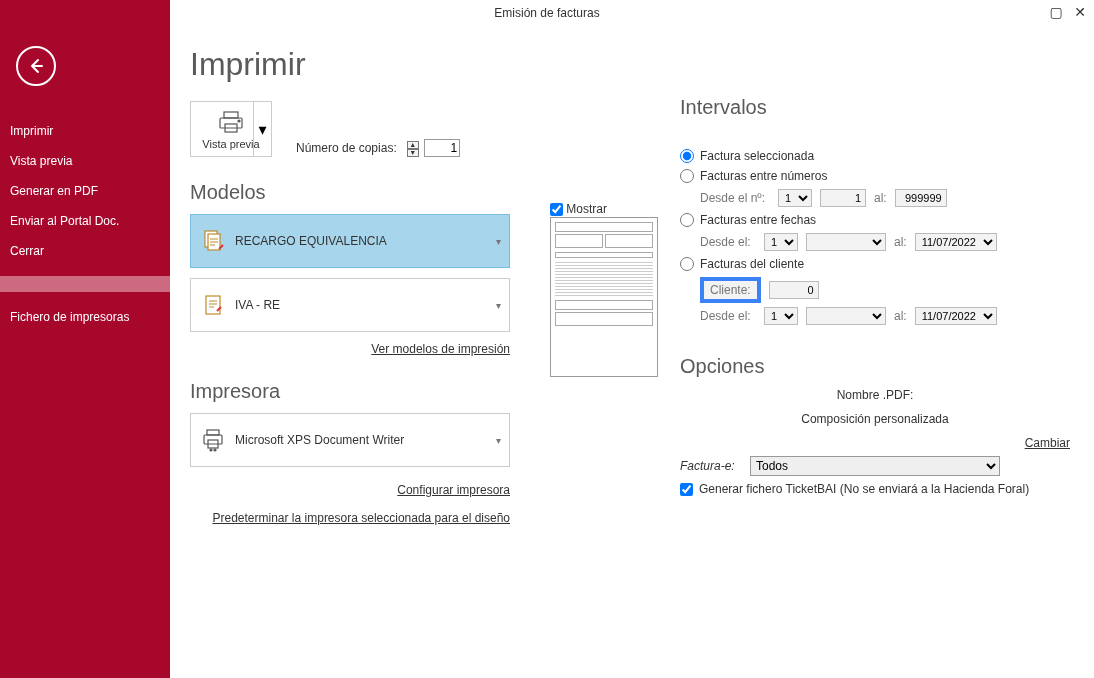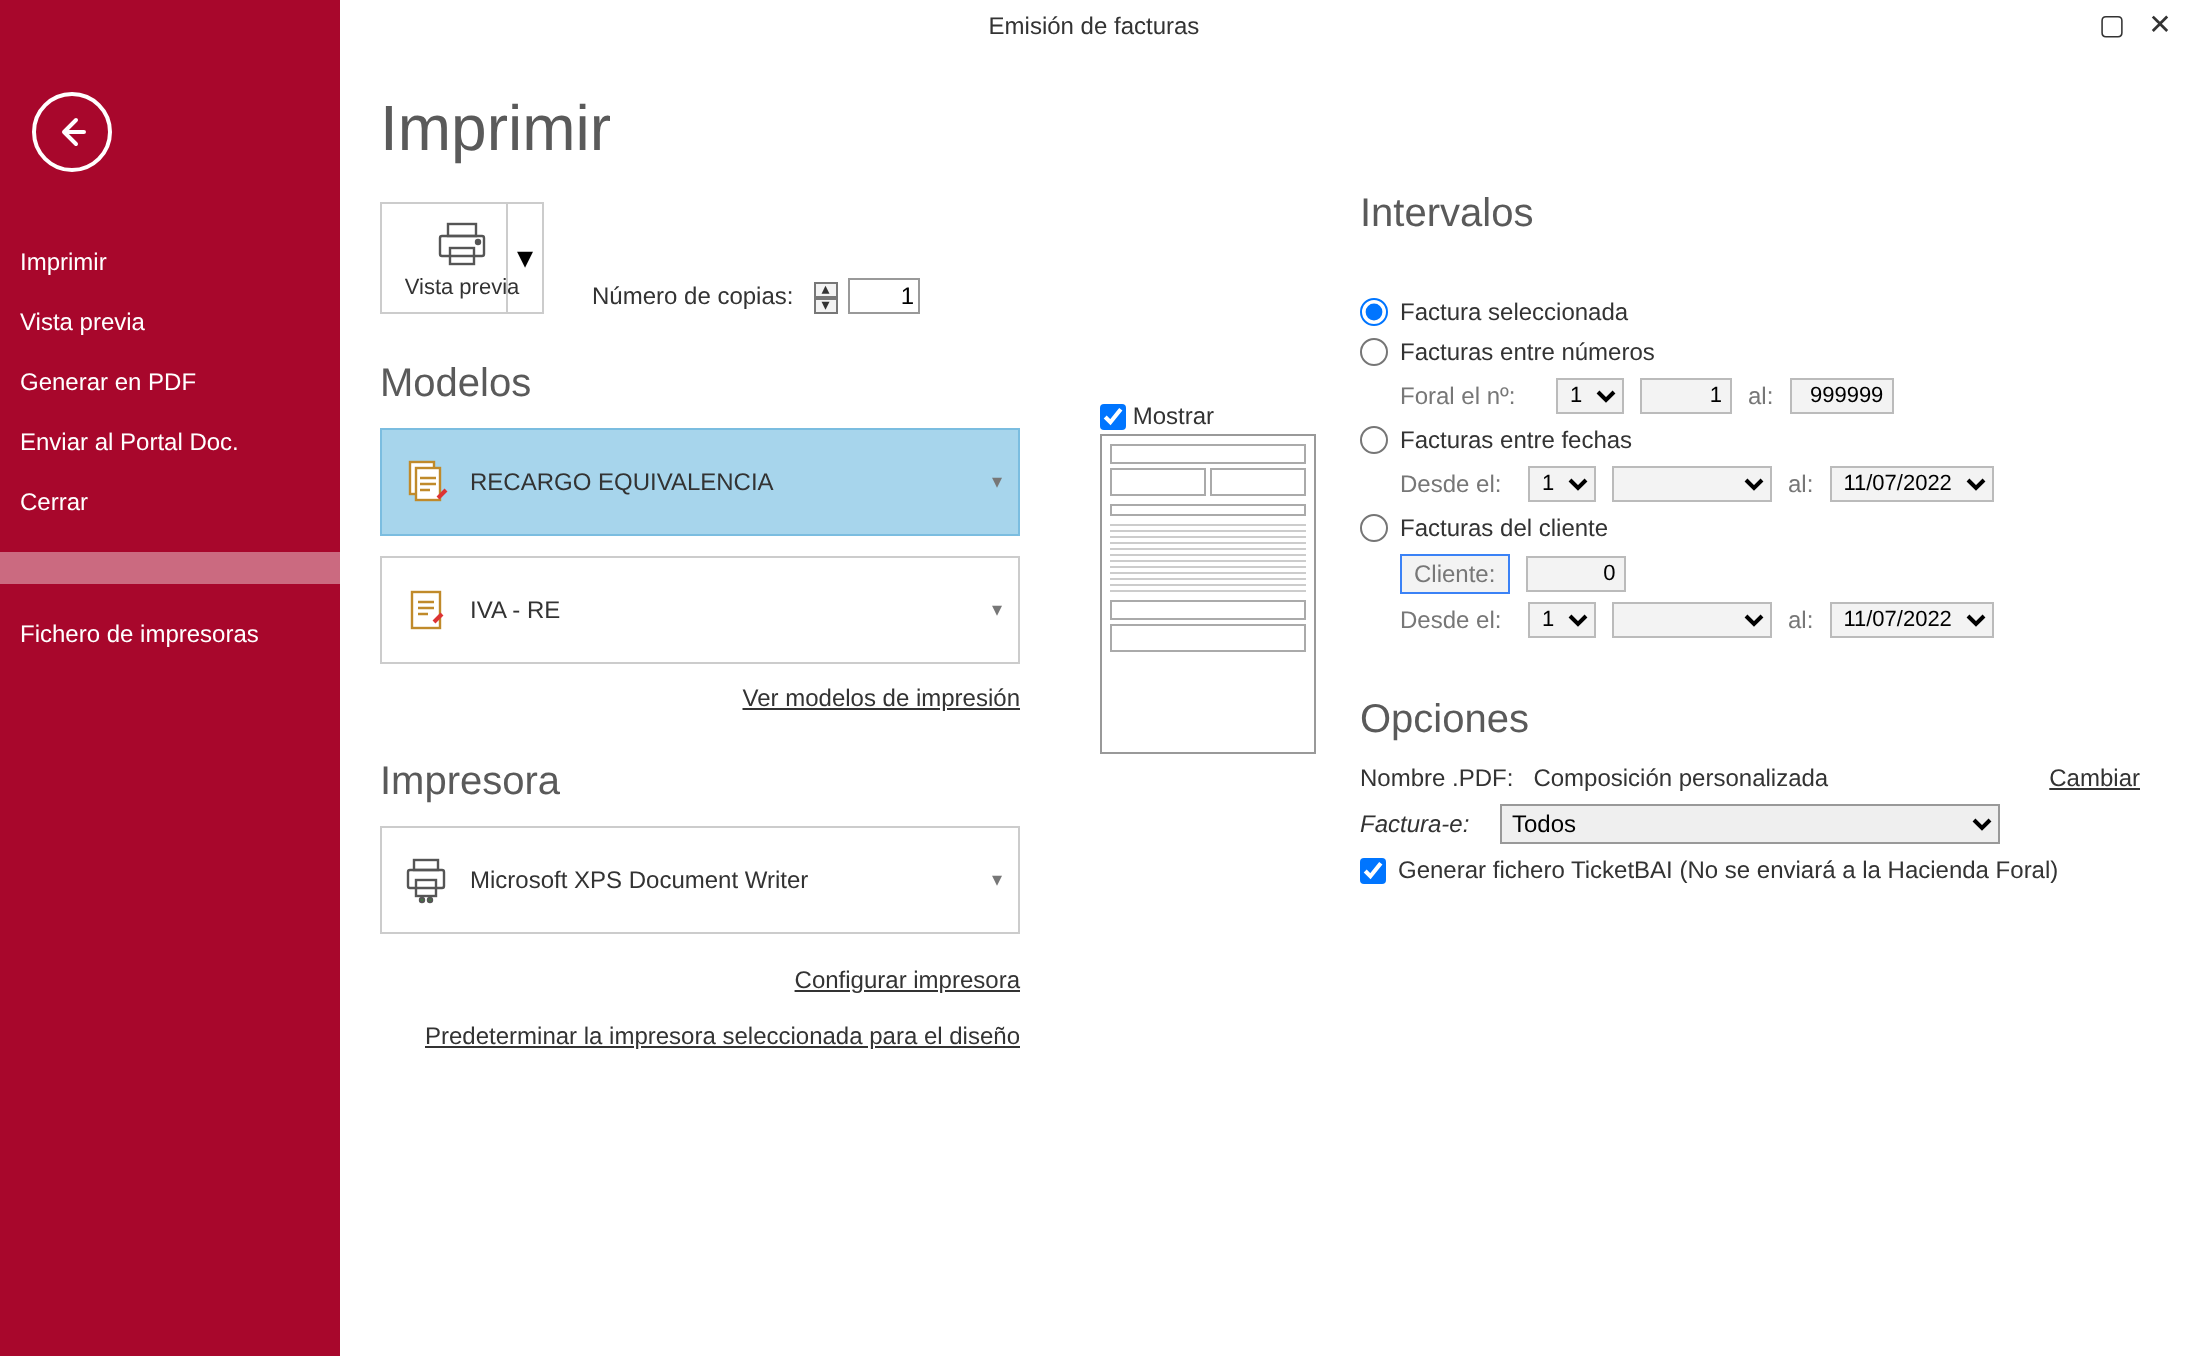--- a/index.html
+++ b/index.html
@@ -182,21 +182,21 @@
   <label class="radio-row">
     <input type="radio" name="int" checked="" style="">
     <span>Factura seleccionada</span>
   </label>
 
   <label class="radio-row">
     <input type="radio" name="int" style="">
     <span>Facturas entre números</span>
   </label>
   <div class="sub">
-    <span style="width:70px;">Foral el nº:</span>
+    <span style="width:70px;">Desde el nº:</span>
     <select class="sel-sm" style="width:34px;"><option>1</option></select>
     <input type="text" style="width: 46px;" value="1">
     <span>al:</span>
     <input type="text" style="width: 52px;" value="999999">
   </div>
 
   <label class="radio-row">
     <input type="radio" name="int" style="">
     <span>Facturas entre fechas</span>
   </label>
@@ -206,34 +206,34 @@
     <select class="sel-sm" style="width:80px;"><option></option></select>
     <span>al:</span>
     <select class="sel-sm" style="width:82px;"><option>11/07/2022</option></select>
   </div>
 
   <label class="radio-row">
     <input type="radio" name="int" style="">
     <span>Facturas del cliente</span>
   </label>
   <div class="sub">
-    <span style="border:1px solid #3b82f6; background:#f3f3f3; padding:2px 6px;">Cliente:</span>
+    <span style="border:4px solid #3b82f6; background:#f3f3f3; padding:2px 6px;">Cliente:</span>
     <input type="text" style="width: 50px;" value="0">
   </div>
   <div class="sub">
     <span style="width:56px;">Desde el:</span>
     <select class="sel-sm" style="width:34px;"><option>1</option></select>
     <select class="sel-sm" style="width:80px;"><option></option></select>
     <span>al:</span>
     <select class="sel-sm" style="width:82px;"><option>11/07/2022</option></select>
   </div>
 
   <h2 style="margin-top:30px;">Opciones</h2>
 
-  <div class="opt-row" style="gap:10px;">
+  <div class="opt-row" style="gap:10px;flex-direction:column;">
     <span>Nombre .PDF:</span>
     <span>Composición personalizada</span>
     <a class="link cambiar">Cambiar</a>
   </div>
   <div class="opt-row">
     <span style="width:64px;font-style:italic;">Factura-e:</span>
     <select><option>Todos</option></select>
   </div>
   <label class="opt-row">
     <input type="checkbox" checked="" style="">

